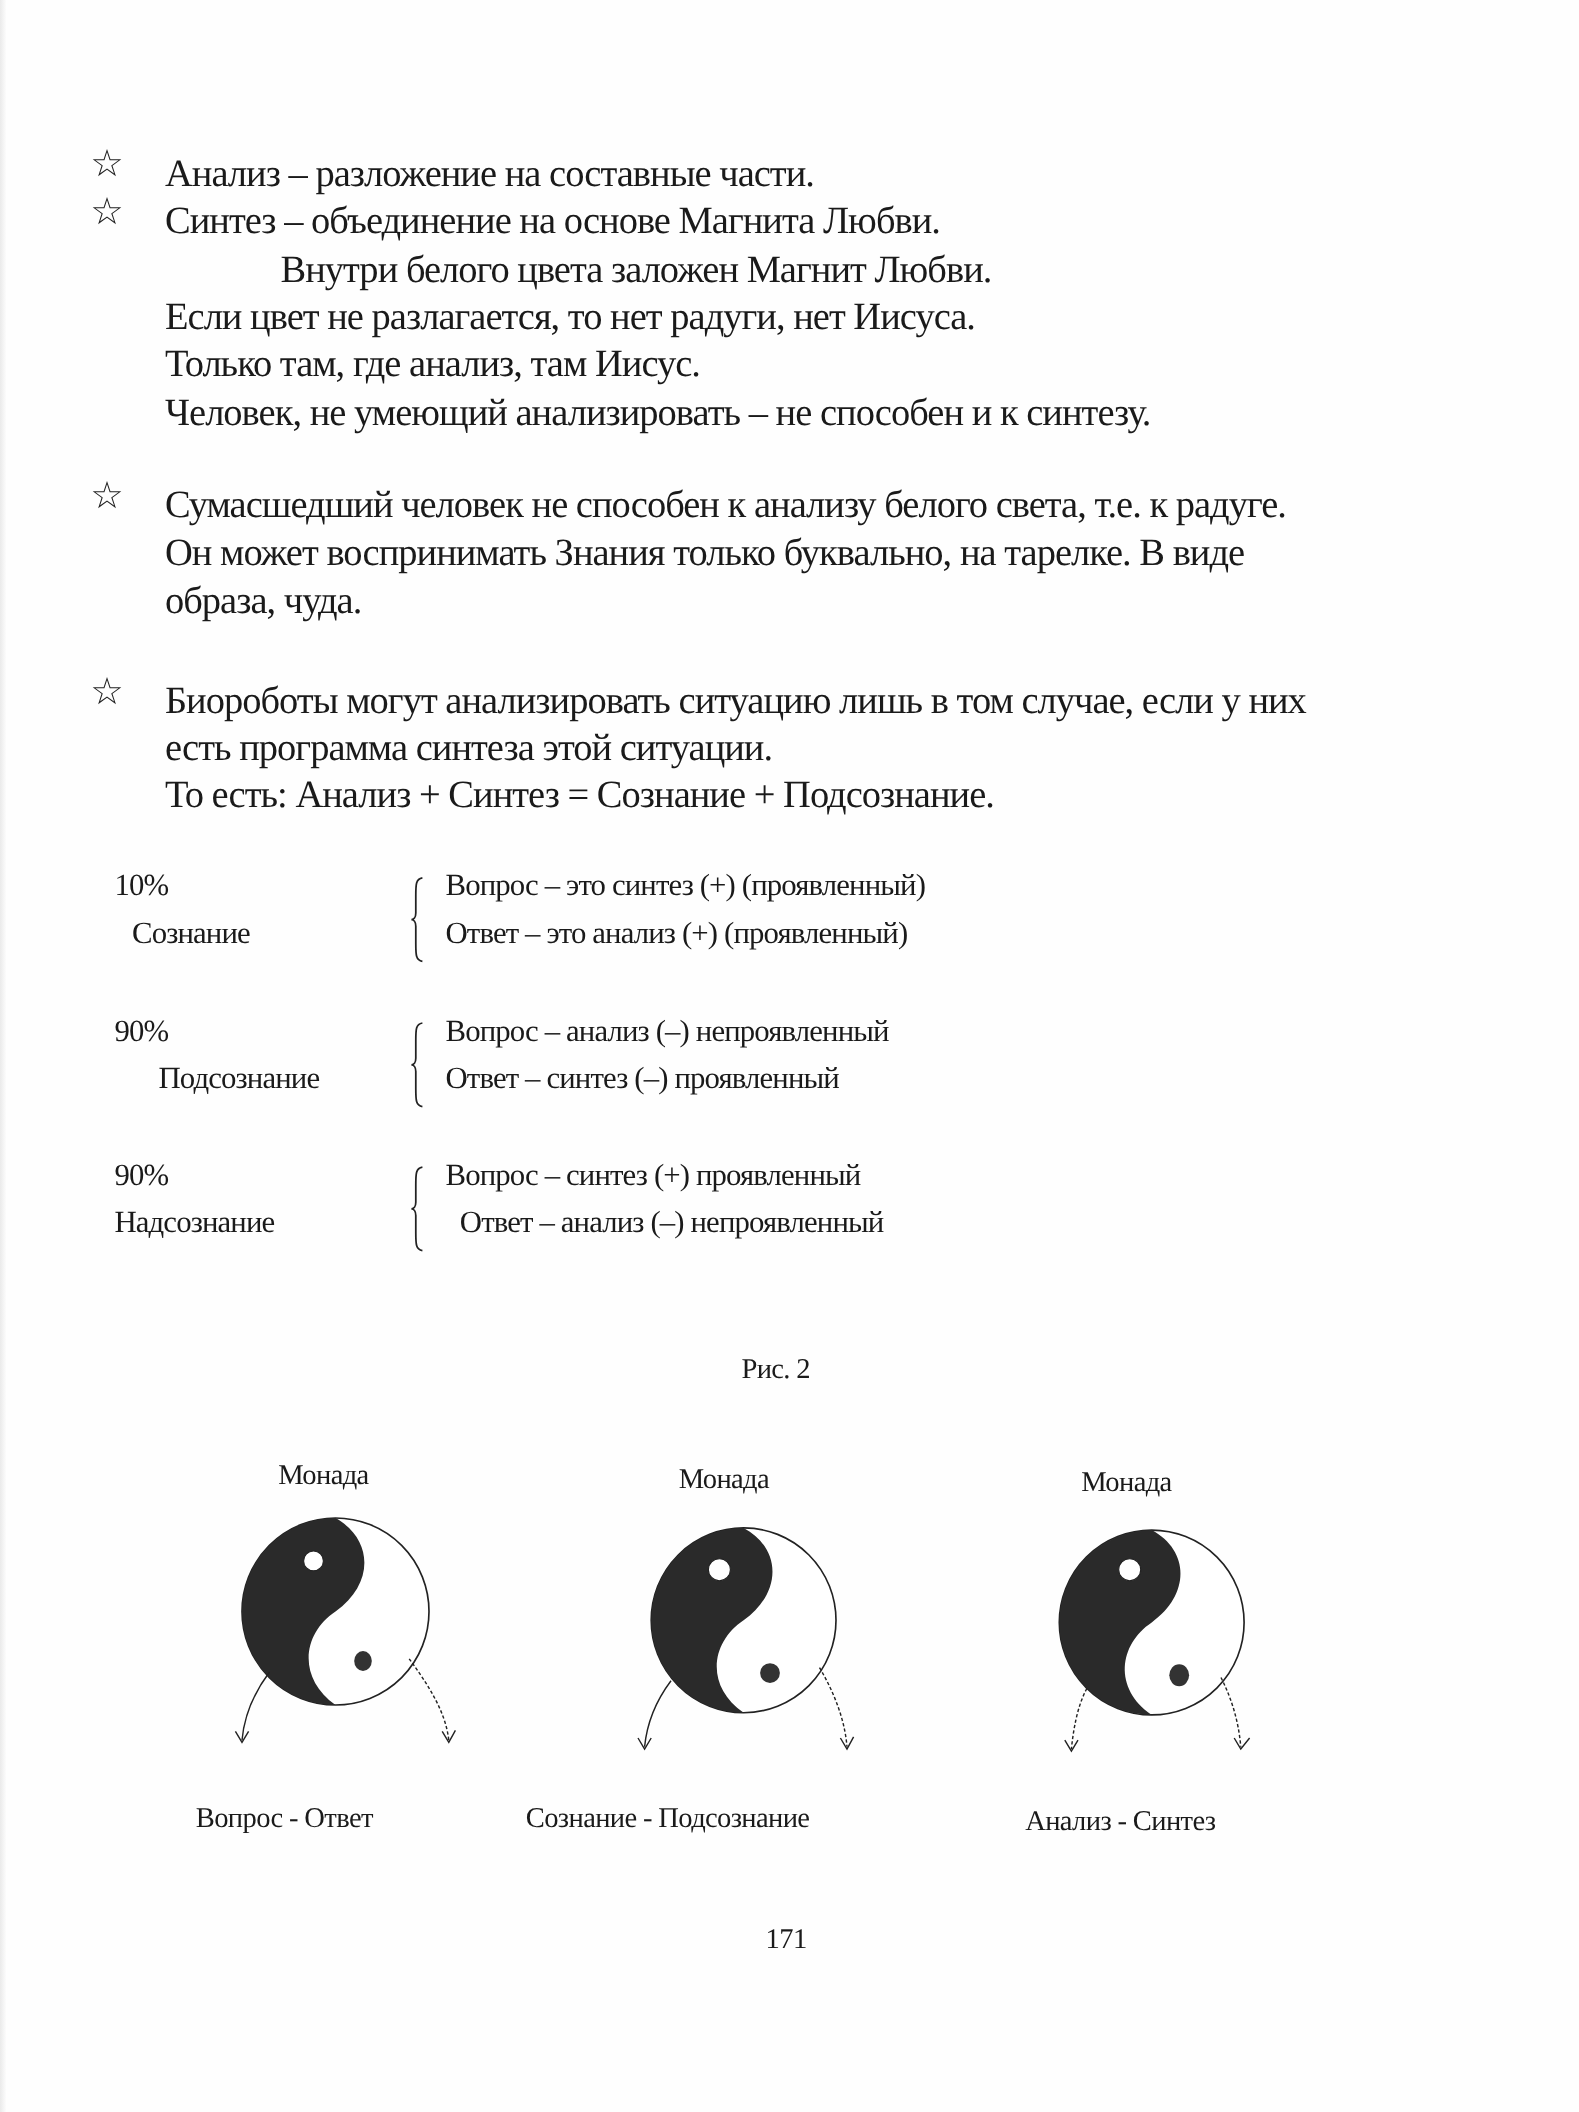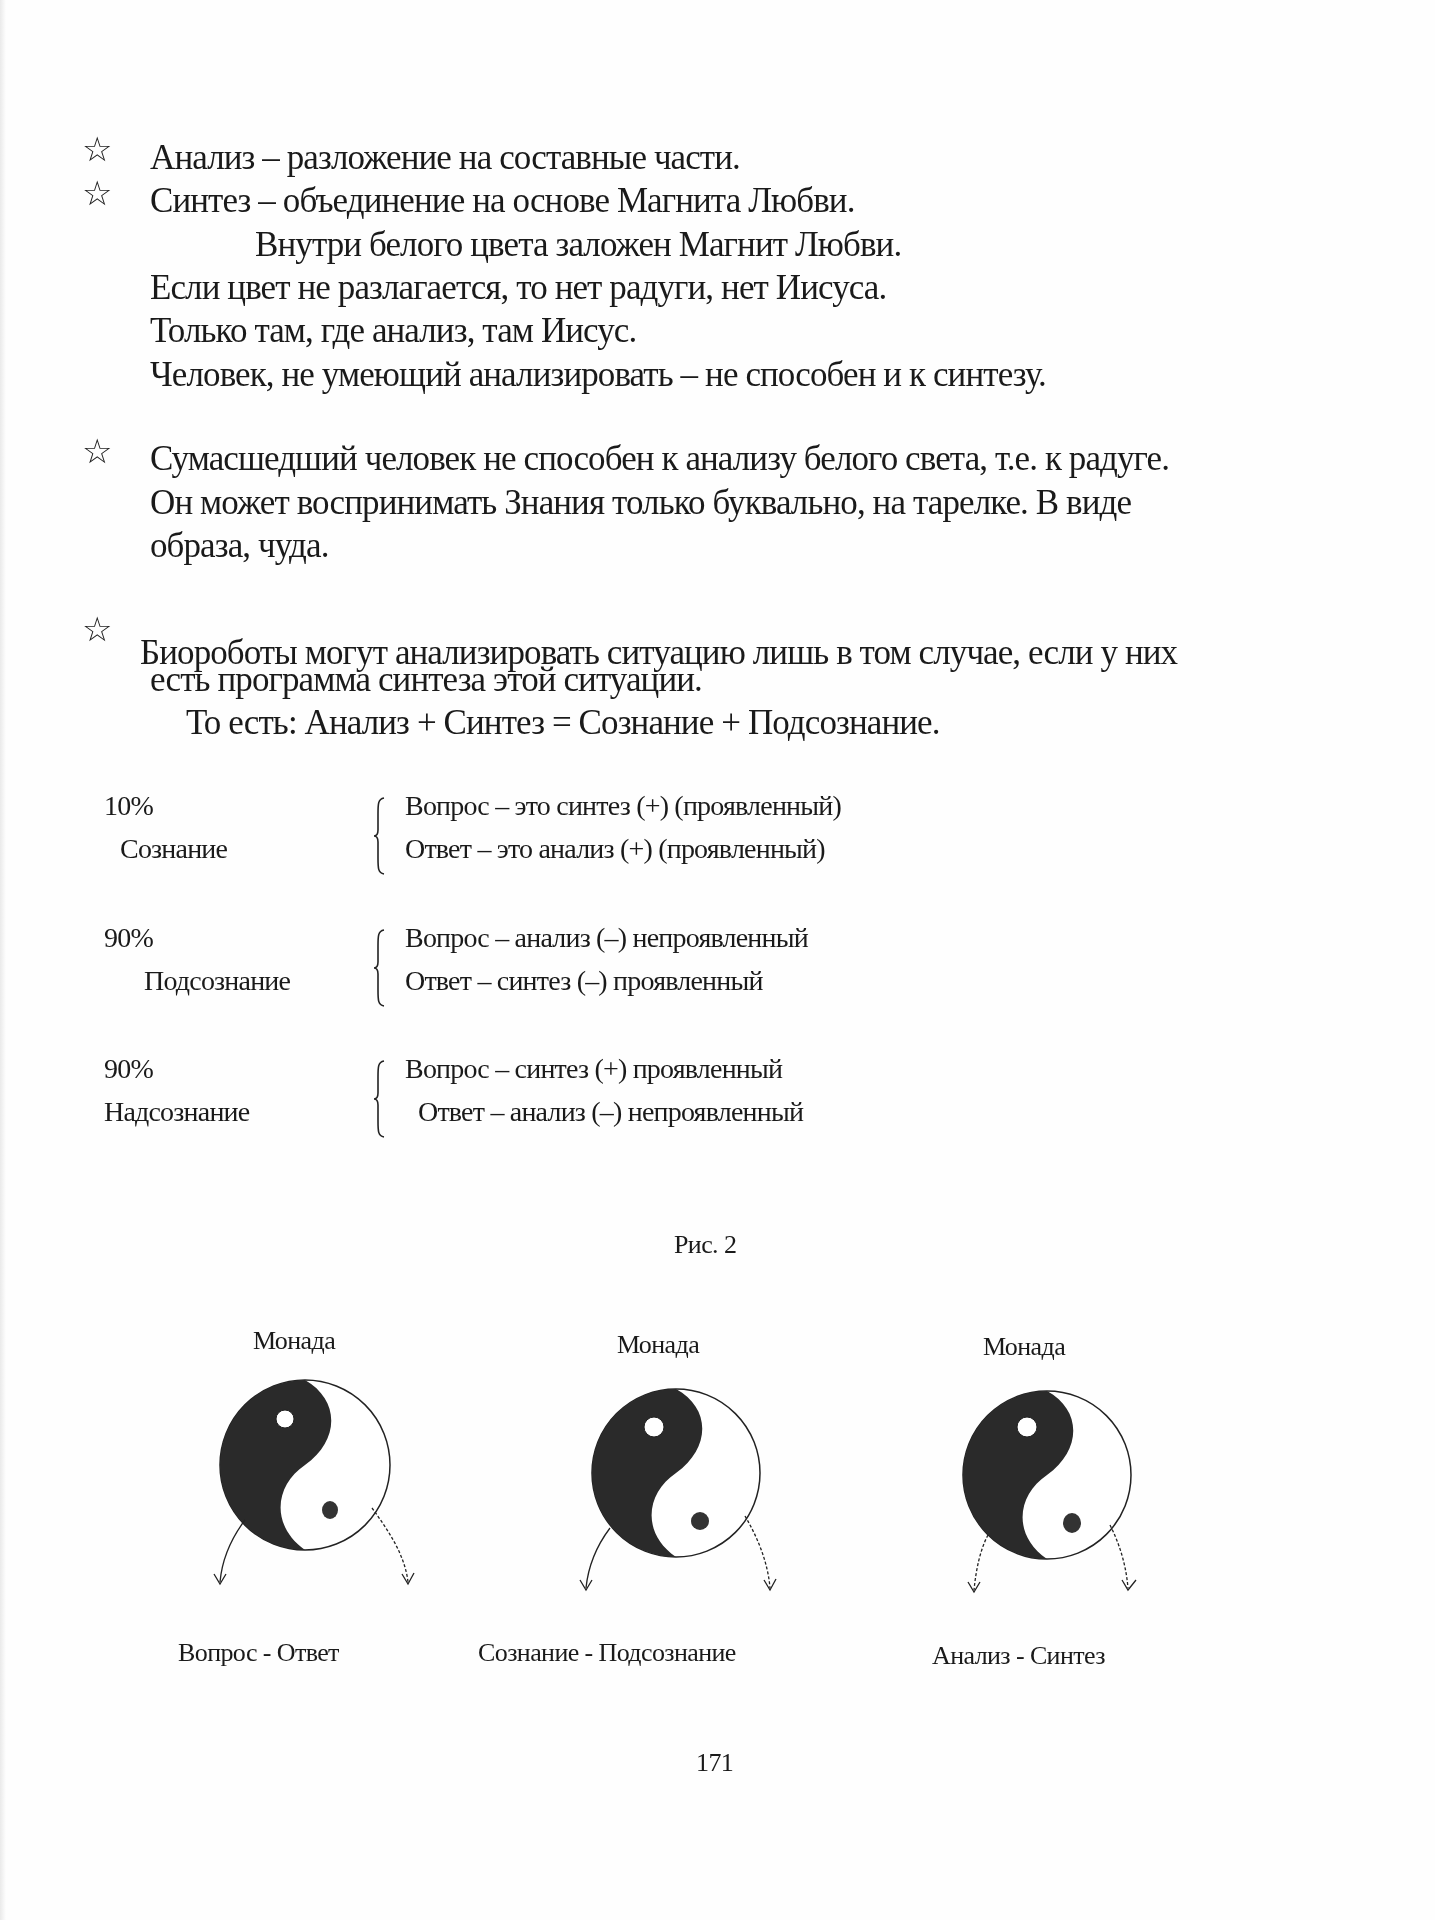--- a/index.html
+++ b/index.html
@@ -29,23 +29,23 @@
 <div class="abs txt" style="left:150px; top:266px;">Если цвет не разлагается, то нет радуги, нет Иисуса.</div>
 <div class="abs txt" style="left:150px; top:309px;">Только там, где анализ, там Иисус.</div>
 <div class="abs txt" style="left:150px; top:353px;">Человек, не умеющий анализировать – не способен и к синтезу.</div>
 
 <span class="star" style="left:82px; top:434px;">☆</span>
 <div class="abs txt" style="left:150px; top:437px;">Сумасшедший человек не способен к анализу белого света, т.е. к радуге.</div>
 <div class="abs txt" style="left:150px; top:481px;">Он может воспринимать Знания только буквально, на тарелке. В виде</div>
 <div class="abs txt" style="left:150px; top:524px;">образа, чуда.</div>
 
 <span class="star" style="left:82px; top:612px;">☆</span>
-<div class="abs txt" style="left:140px; top:615px;margin-top:16px;">Биороботы могут анализировать ситуацию лишь в том случае, если у них</div>
+<div class="abs txt" style="left:150px; top:615px;">Биороботы могут анализировать ситуацию лишь в том случае, если у них</div>
 <div class="abs txt" style="left:150px; top:658px;text-align:right;">есть программа синтеза этой ситуации.</div>
-<div class="abs txt" style="left:150px; top:701px;margin-left:36px;">То есть: Анализ + Синтез = Сознание + Подсознание.</div>
+<div class="abs txt" style="left:150px; top:701px;">То есть: Анализ + Синтез = Сознание + Подсознание.</div>
 
 <div>
 
   <div class="abs label" style="left:104px; top:790px;">10%</div>
   <div class="abs label" style="left:120px; top:833px;">Сознание</div>
   <svg class="brace" style="left:372px; top:796px; height:80px;" viewBox="0 0 14 80">
     <path d="M12 2 C6 3 6 8 6 18 L6 34 C6 38 4 40 2 40 C4 40 6 42 6 46 L6 62 C6 72 6 77 12 78" fill="none" stroke="#222" stroke-width="1.6"></path>
   </svg>
   <div class="abs label" style="left:405px; top:790px;">Вопрос – это синтез (+) (проявленный)</div>
   <div class="abs label" style="left:405px; top:833px;">Ответ – это анализ (+) (проявленный)</div>

